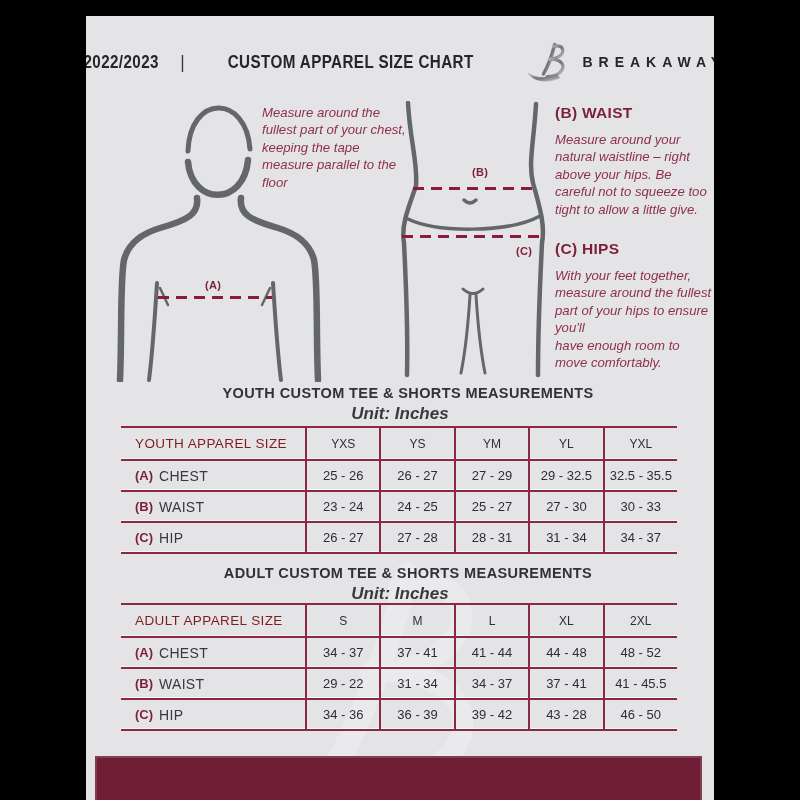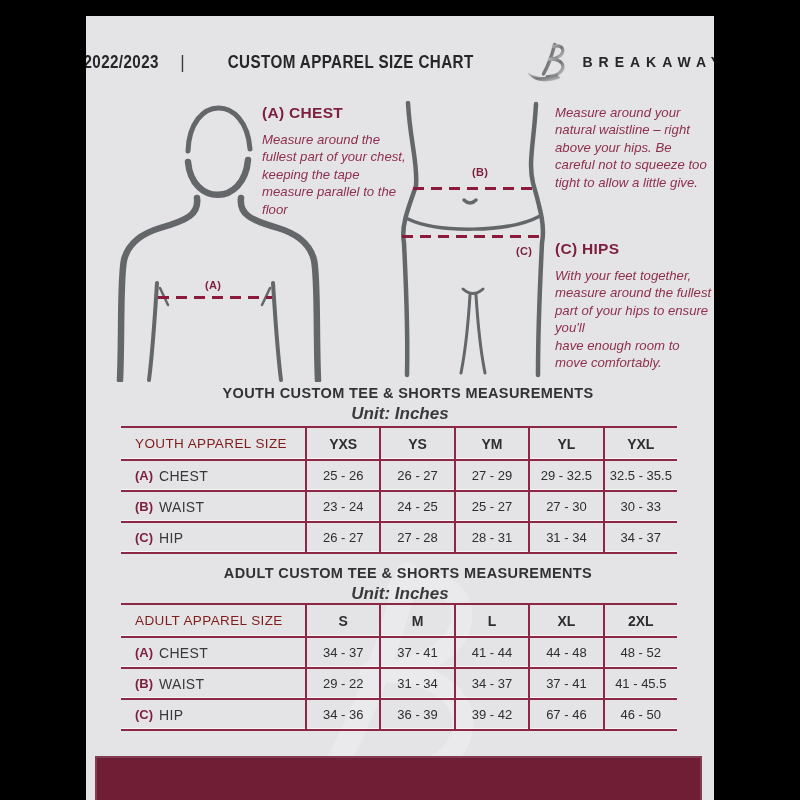--- a/index.html
+++ b/index.html
@@ -62,21 +62,21 @@
   }
   .t-row{
     display:grid;grid-template-columns:184px repeat(5,1fr);
     border-bottom:2px solid var(--table-line);
     box-shadow:inset 0 -1px 0 rgba(255,255,255,.65);
   }
   .t-row .cell{
     display:flex;align-items:center;justify-content:center;
     font-size:13px;color:var(--ink);height:29px;
   }
-  .t-head .cell{font-weight:700;font-size:14px;height:31px;}
+  .t-head .cell{font-weight:400;font-size:12px;height:31px;}
   .t-row .cell.first{justify-content:flex-start;padding-left:14px;}
   .t-head .cell.first{font-weight:400;font-size:13.5px;color:#7f1d1d;letter-spacing:.4px;}
   .t-row .cell.col{border-left:2px solid var(--table-line);}
   .pfx{font-weight:700;color:var(--maroon);margin-right:6px;}
   .row-label{font-size:14px;color:#38383a;letter-spacing:.3px;}
   
   .footer-bar{
     position:absolute;left:9px;top:740px;width:607px;height:50px;
     background:var(--footer);
     box-shadow:inset 0 0 0 2px rgba(255,255,255,.14);
@@ -138,24 +138,24 @@
       <path d="M 75,194 C 73,226 70,252 66,272" stroke-width="3"></path>
       <path d="M 81,194 C 83,226 86,252 90,272" stroke-width="3"></path>
     </svg>
   </div>
   <div class="dash-line" style="left:327px;top:171px;width:119px;"></div>
   <div class="diagram-label" style="left:386px;top:150px;">(B)</div>
   <div class="dash-line" style="left:316px;top:219px;width:143px;"></div>
   <div class="diagram-label" style="left:430px;top:229px;">(C)</div>
 
   <div class="ins" style="left:176px;top:88px;width:152px;">
-    <p class="ins-title">(A) CHEST</p>
     <p class="ins-body">Measure around the fullest part of your chest, keeping the tape measure parallel to the floor</p>
   </div>
   <div class="ins" style="left:469px;top:88px;width:152px;">
+    <p class="ins-title">(B) WAIST</p>
     <p class="ins-body">Measure around your natural waistline – right above your hips. Be careful not to squeeze too tight to allow a little give.</p>
   </div>
   <div class="ins" style="left:469px;top:224px;width:158px;">
     <p class="ins-title">(C) HIPS</p>
     <p class="ins-body">With your feet together, measure around the fullest part of your hips to ensure you'll
 have enough room to move comfortably.</p>
   </div>
 
   <div class="watermark">
     <svg width="420" height="290" viewBox="0 0 60 62">
@@ -250,20 +250,20 @@
       <div class="cell col">41 - 45.5</div>
     </div>
     <div class="t-row">
       <div class="cell first">
         <span class="pfx">(C)</span>
         <span class="row-label">HIP</span>
       </div>
       <div class="cell col">34 - 36</div>
       <div class="cell col">36 - 39</div>
       <div class="cell col">39 - 42</div>
-      <div class="cell col">67 - 46</div>
+      <div class="cell col">43 - 28</div>
       <div class="cell col">46 - 50</div>
     </div>
   </div>
 
   <div class="footer-bar"></div>
 
 </div>
 
 </body></html>

